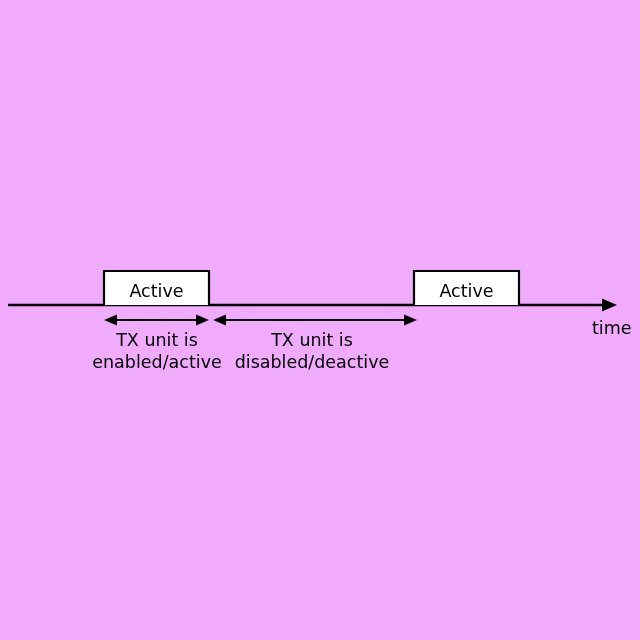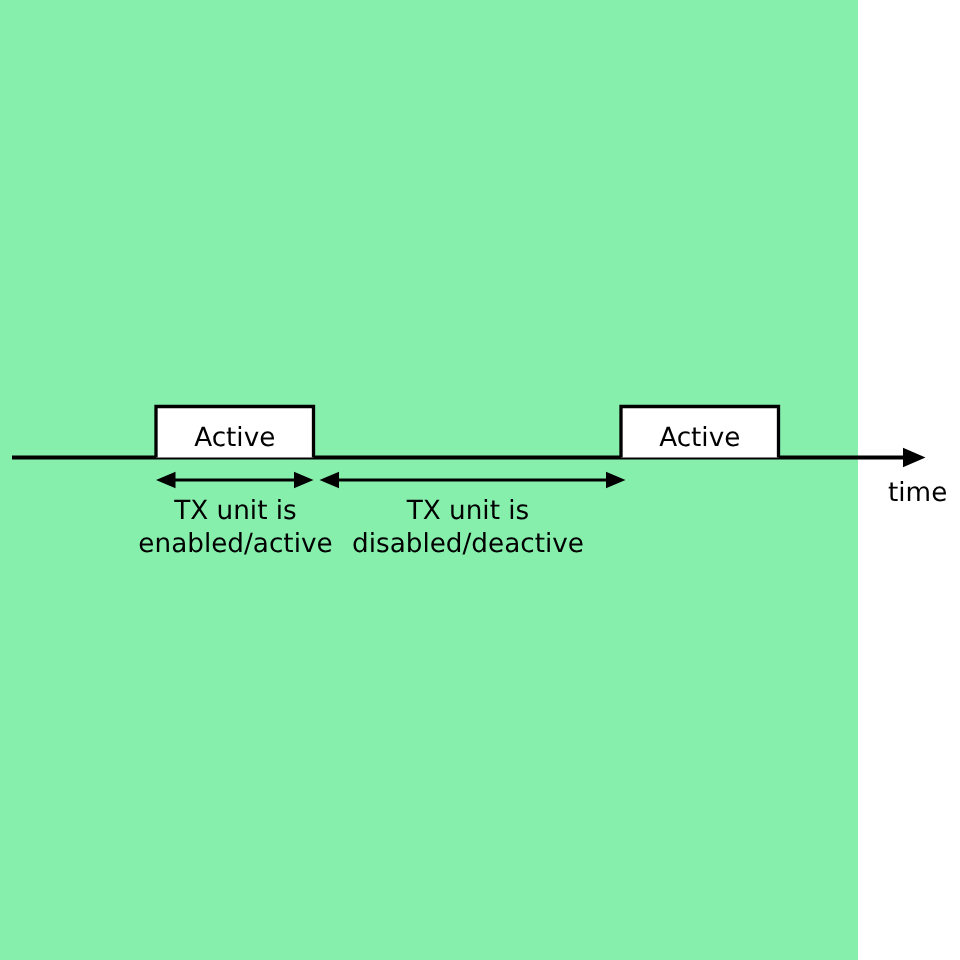--- a/index.html
+++ b/index.html
@@ -9,23 +9,23 @@
     background: #ffffff;
   }
   body {
     width: 640px;
     height: 640px;
     overflow: hidden;
     font-family: "DejaVu Sans", sans-serif;
   }
   #diagram-root {
     position: relative;
-    width: 572px;
+    width: 640px;
     height: 640px;
-    background: #86efac;
+    background: #f0abfc;
   }
   svg#timing-diagram {
     display: block;
     width: 640px;
     height: 640px;
   }
   .axis-line,
   .box-outline,
   .dim-line {
     stroke: #000000;

